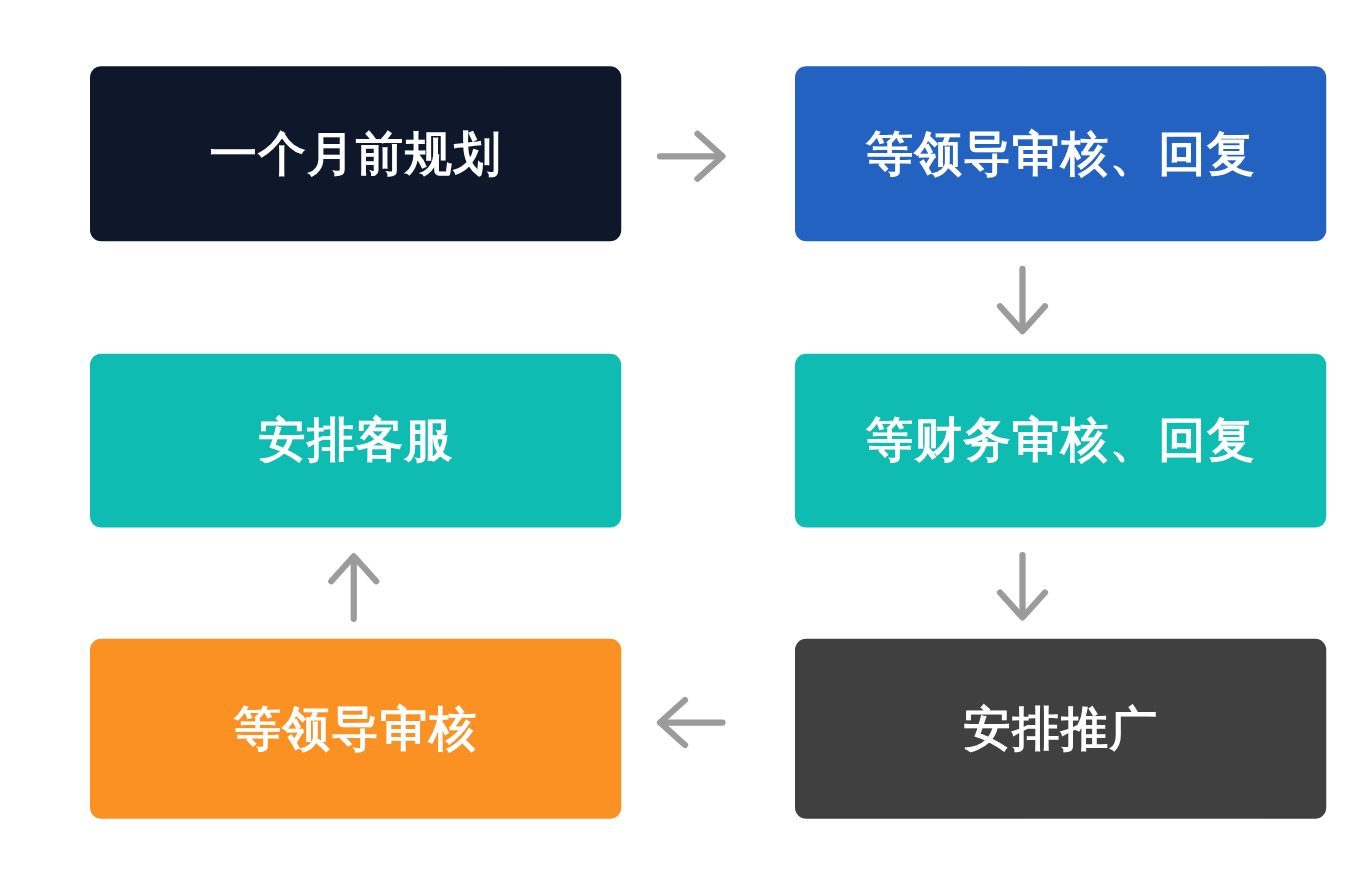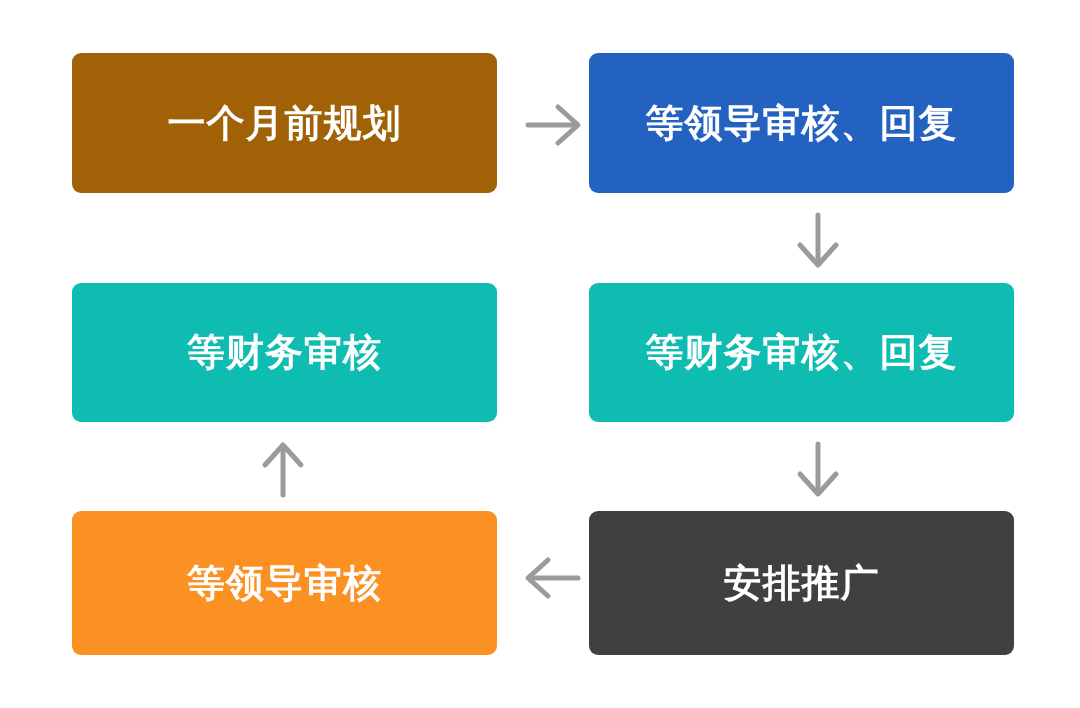--- a/index.html
+++ b/index.html
@@ -25,21 +25,21 @@
     font-size: 38px;
     font-weight: 700;
     letter-spacing: 1px;
     text-align: center;
   }
 
   .row1 { top: 53px;  height: 140px; }
   .row2 { top: 283px; height: 139px; }
   .row3 { top: 511px; height: 144px; }
   .col-left  { left: 72px; }
-  .col-right { left: 589px; }
+  .col-right { left: 636px; }
 
   .arrow {
     position: absolute;
     display: block;
   }
   .arrow svg { display: block; }
   .arrow path {
     stroke: var(--arrow, #9b9b9b);
     stroke-width: 5;
     fill: none;
@@ -51,30 +51,30 @@
   .arrow-down-1 { left: 793px; top: 211px; }
   .arrow-down-2 { left: 793px; top: 440px; }
   .arrow-left  { left: 524px; top: 553px; }
   .arrow-up    { left: 258px; top: 441px; }
 </style>
 </head>
 <body>
 
 <div class="canvas" style="--bg: #ffffff; --arrow: #9b9b9b;">
 
-  <div class="node row1 col-left" style="background: #a16207;">
+  <div class="node row1 col-left" style="background: #0f172a;">
     <span>一个月前规划</span>
   </div>
 
   <div class="node row1 col-right" style="background: rgb(35, 98, 193);">
     <span>等领导审核、回复</span>
   </div>
 
   <div class="node row2 col-left" style="background: rgb(14, 188, 177);">
-    <span>等财务审核</span>
+    <span>安排客服</span>
   </div>
 
   <div class="node row2 col-right" style="background: rgb(14, 188, 177);">
     <span>等财务审核、回复</span>
   </div>
 
   <div class="node row3 col-left" style="background: rgb(251, 145, 34);">
     <span>等领导审核</span>
   </div>
 

